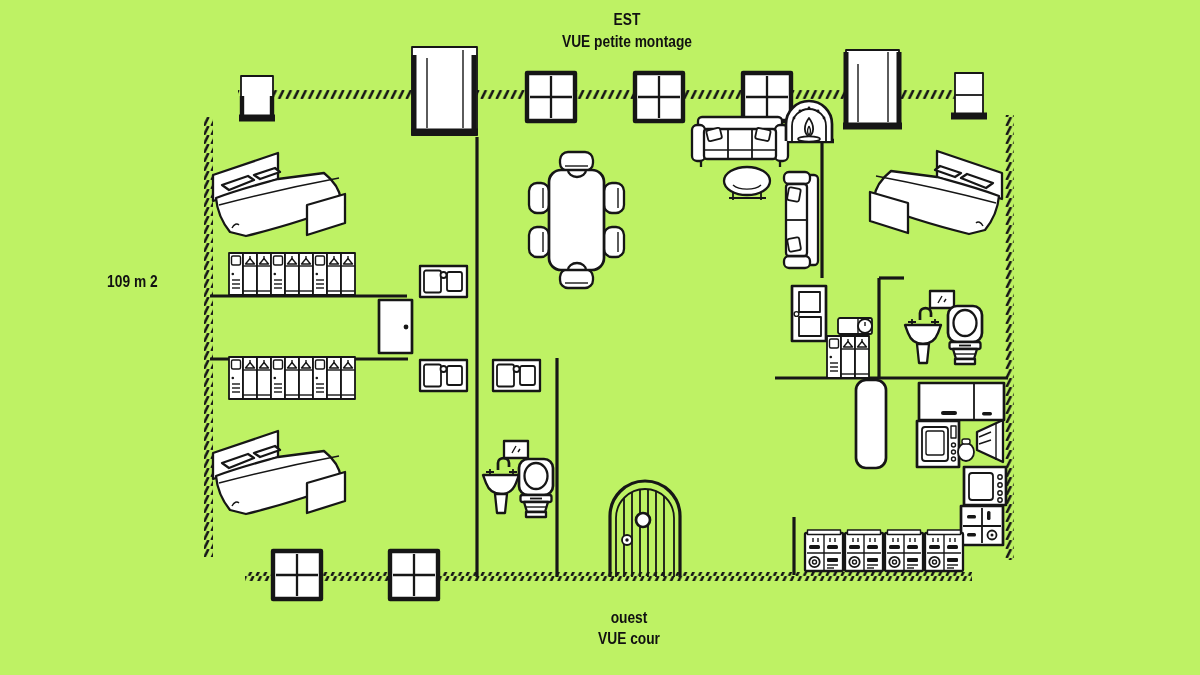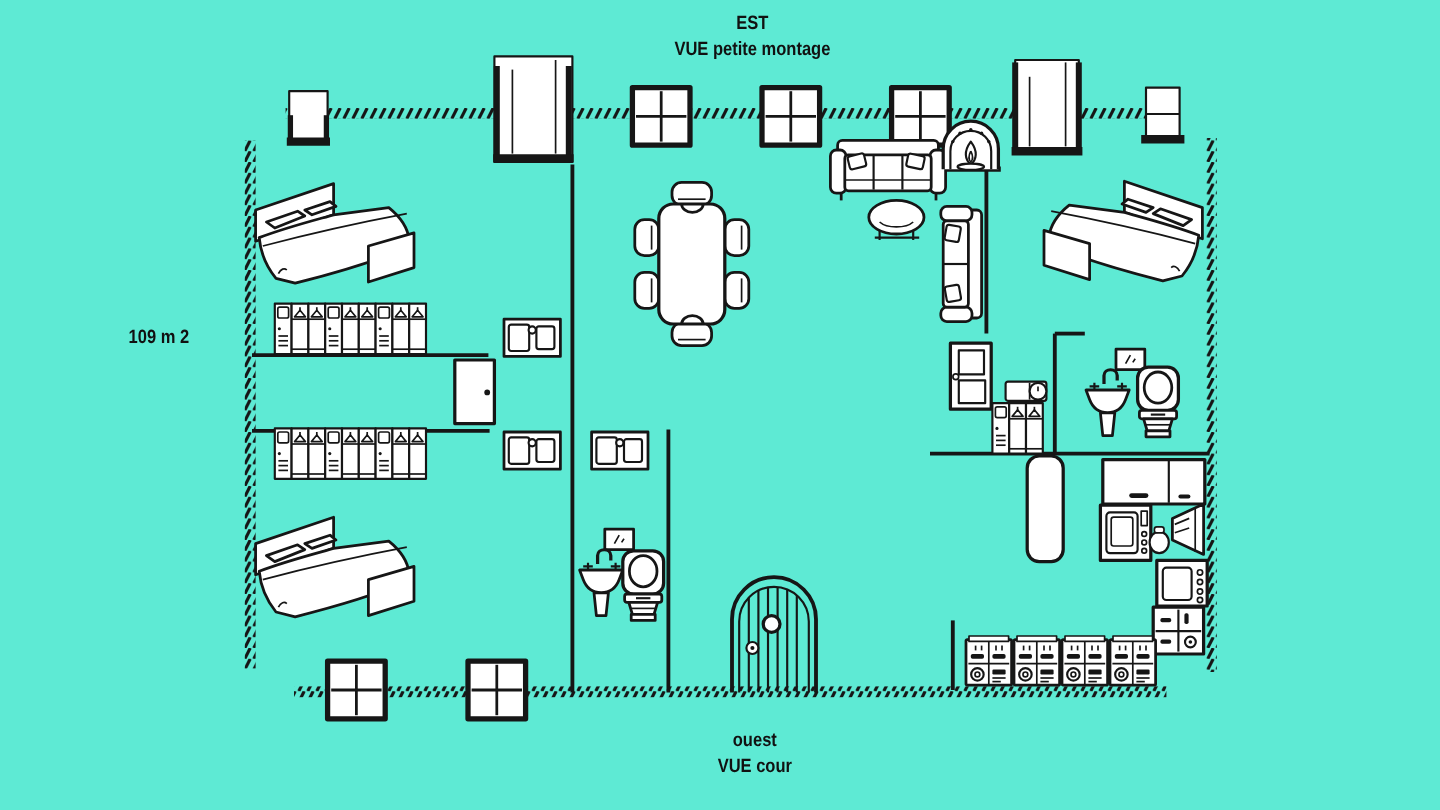--- a/index.html
+++ b/index.html
@@ -1,16 +1,16 @@
 <!DOCTYPE html>
 <html><head>
 <meta charset="utf-8">
 <style>
   html,body{margin:0;padding:0;background:#fff;}
-  .stage{position:relative;width:1200px;height:675px;background:#5eead4;overflow:hidden;
+  .stage{position:relative;width:1200px;height:675px;background:#bef264;overflow:hidden;
          font-family:"Liberation Sans", sans-serif;}
   .lbl{position:absolute;color:#111;font-weight:700;font-size:16px;line-height:1.25;
        white-space:nowrap;transform:scaleX(.86);transform-origin:center top;}
   .lbl.center{text-align:center;}
   svg{position:absolute;left:0;top:0;}
   .st{stroke:#161616;fill:none;stroke-linecap:butt;stroke-linejoin:round;}
   .sw1{stroke-width:1.4}.sw15{stroke-width:1.8}.sw2{stroke-width:2.3}
   .sw25{stroke-width:2.7}.sw3{stroke-width:3.2}.sw4{stroke-width:4.4}
   .sw5{stroke-width:5}.sw7{stroke-width:7}
   .fw{fill:#ffffff}.fb{fill:#161616;stroke:none}

